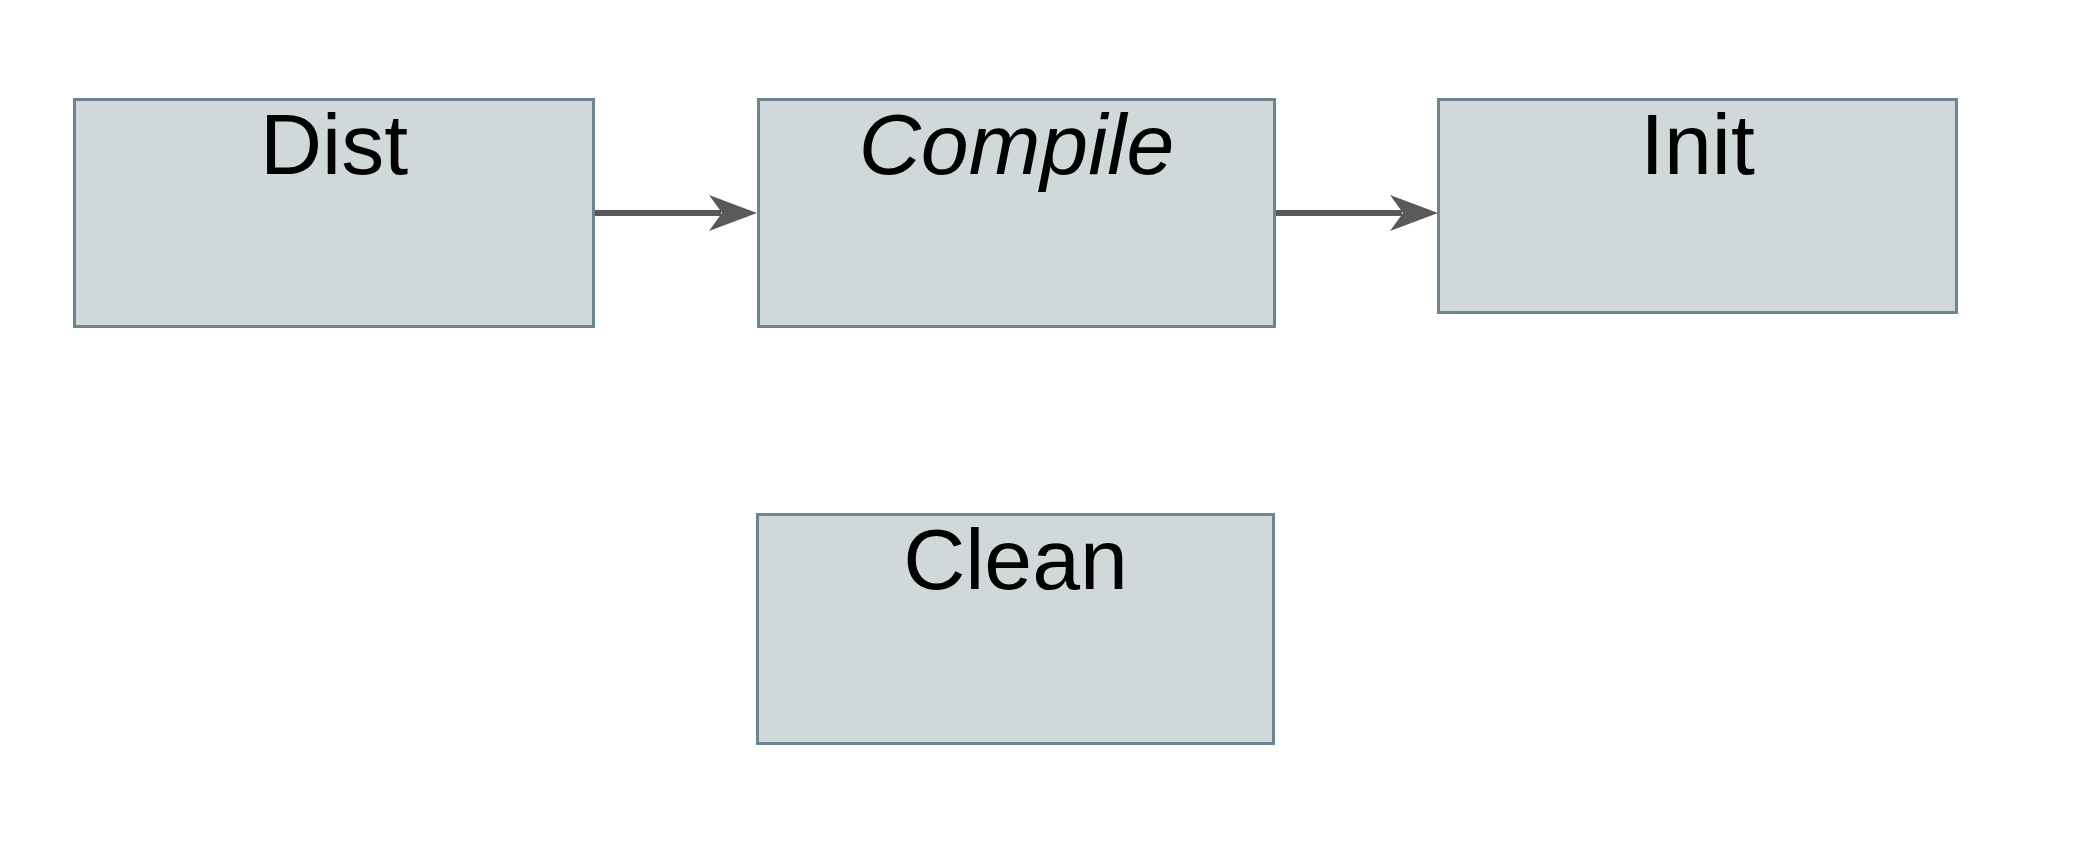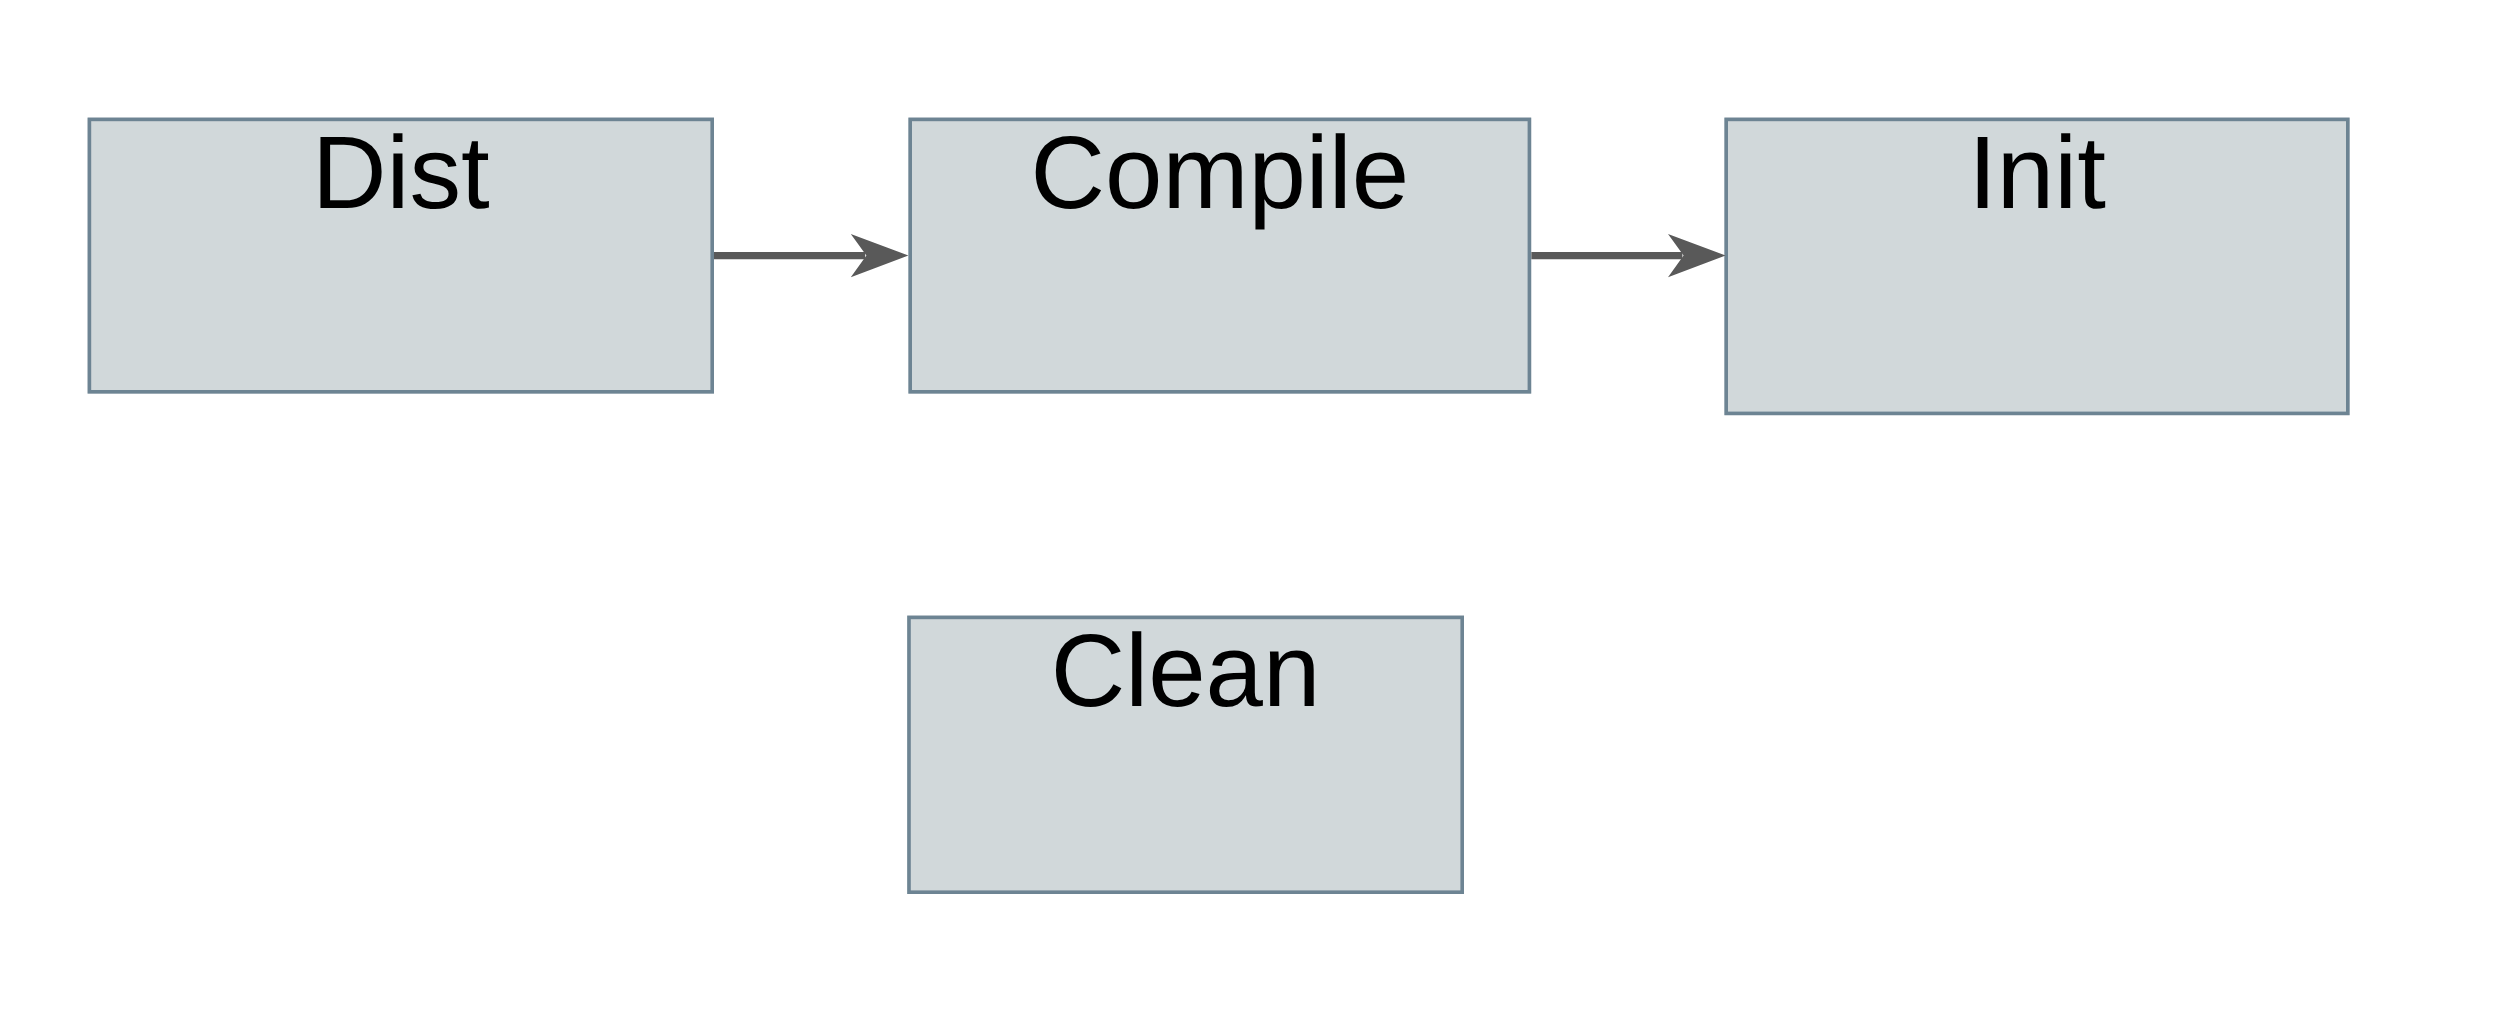--- a/index.html
+++ b/index.html
@@ -31,23 +31,23 @@
   }
   .node .label {
     font-size: 86px;
     line-height: 1;
     color: var(--text);
     letter-spacing: 0px;
     white-space: nowrap;
     padding-bottom: 6px;
   }
   #node-dist    { left: 73px;   top: 98px;  width: 522px; height: 230px; }
-  #node-compile { left: 757px;  top: 98px;  width: 519px; height: 230px; }
-  #node-init    { left: 1437px; top: 98px;  width: 521px; height: 248px; }
-  #node-clean   { left: 756px;  top: 513px; width: 464px; height: 232px; }
+  #node-compile { left: 757px;  top: 98px;  width: 519px; height: 230px; font-style: italic; }
+  #node-init    { left: 1437px; top: 98px;  width: 521px; height: 216px; }
+  #node-clean   { left: 756px;  top: 513px; width: 519px; height: 232px; }
   .edge {
     position: absolute;
     color: var(--arrow);
   }
   #edge-dist-compile  { left: 595px;  top: 191px; }
   #edge-compile-init  { left: 1276px; top: 191px; }
 </style>
 </head>
 <body>
 

